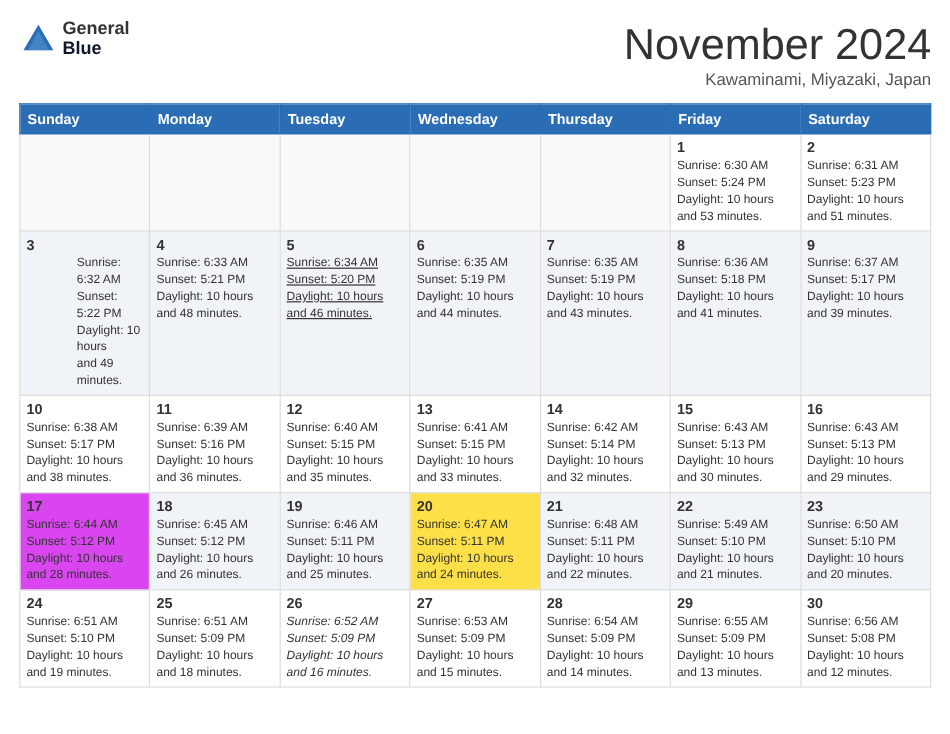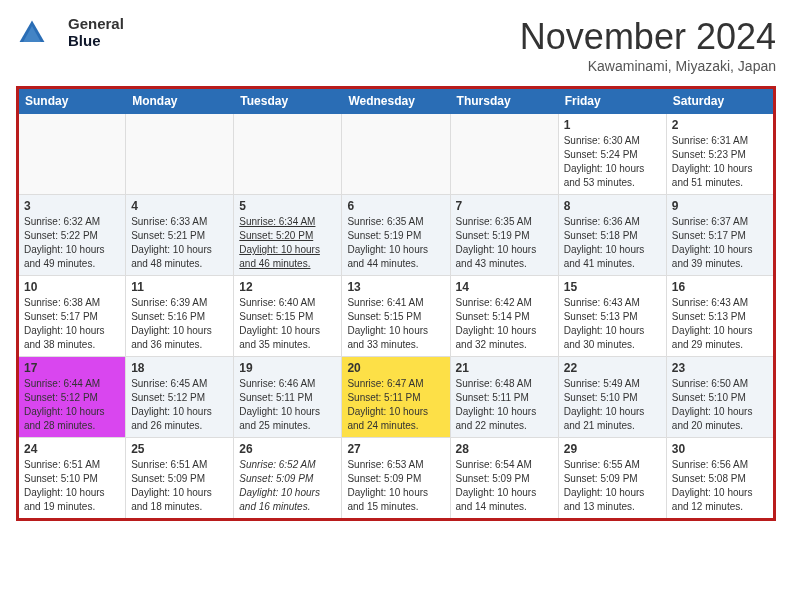--- a/index.html
+++ b/index.html
@@ -12,21 +12,21 @@
     }
     .header {
       display: flex;
       align-items: flex-start;
       justify-content: space-between;
       margin-bottom: 12px;
     }
     .logo {
       display: flex;
       align-items: center;
-      gap: 20px;
+      gap: 4px;
     }
     .logo-text {
       display: flex;
       flex-direction: column;
       line-height: 1.1;
     }
     .logo-general {
       font-size: 15px;
       font-weight: bold;
       color: #333;
@@ -48,21 +48,21 @@
       font-weight: normal;
       color: #333;
     }
     .location {
       font-size: 14px;
       color: #555;
     }
     .calendar {
       width: 100%;
       border-collapse: collapse;
-      border: 3px solid #b91c1c;
+      border: 1px solid #b91c1c;
     }
     .calendar th {
       background: #2a6db5;
       color: #fff;
       font-size: 12px;
       font-weight: bold;
       padding: 5px 6px;
       text-align: left;
       border: 1px solid #2a6db5;
     }
@@ -146,21 +146,21 @@
           <span class="day-num">2</span>
           <div class="cell-info" style="white-space: pre-line;">Sunrise: 6:31 AM
 Sunset: 5:23 PM
 Daylight: 10 hours
 and 51 minutes.</div>
         </td>
       </tr>
       <tr>
         <td style="background: rgb(240, 244, 248);">
           <span class="day-num">3</span>
-          <div class="cell-info" style="white-space: pre-line;">Sunrise: 6:32 AM
+          <div class="cell-info" style="white-space: pre-line; margin-left: 42px;">Sunrise: 6:32 AM
 Sunset: 5:22 PM
 Daylight: 10 hours
 and 49 minutes.</div>
         </td>
         <td style="background: rgb(240, 244, 248);">
           <span class="day-num">4</span>
           <div class="cell-info" style="white-space: pre-line;">Sunrise: 6:33 AM
 Sunset: 5:21 PM
 Daylight: 10 hours
 and 48 minutes.</div>

